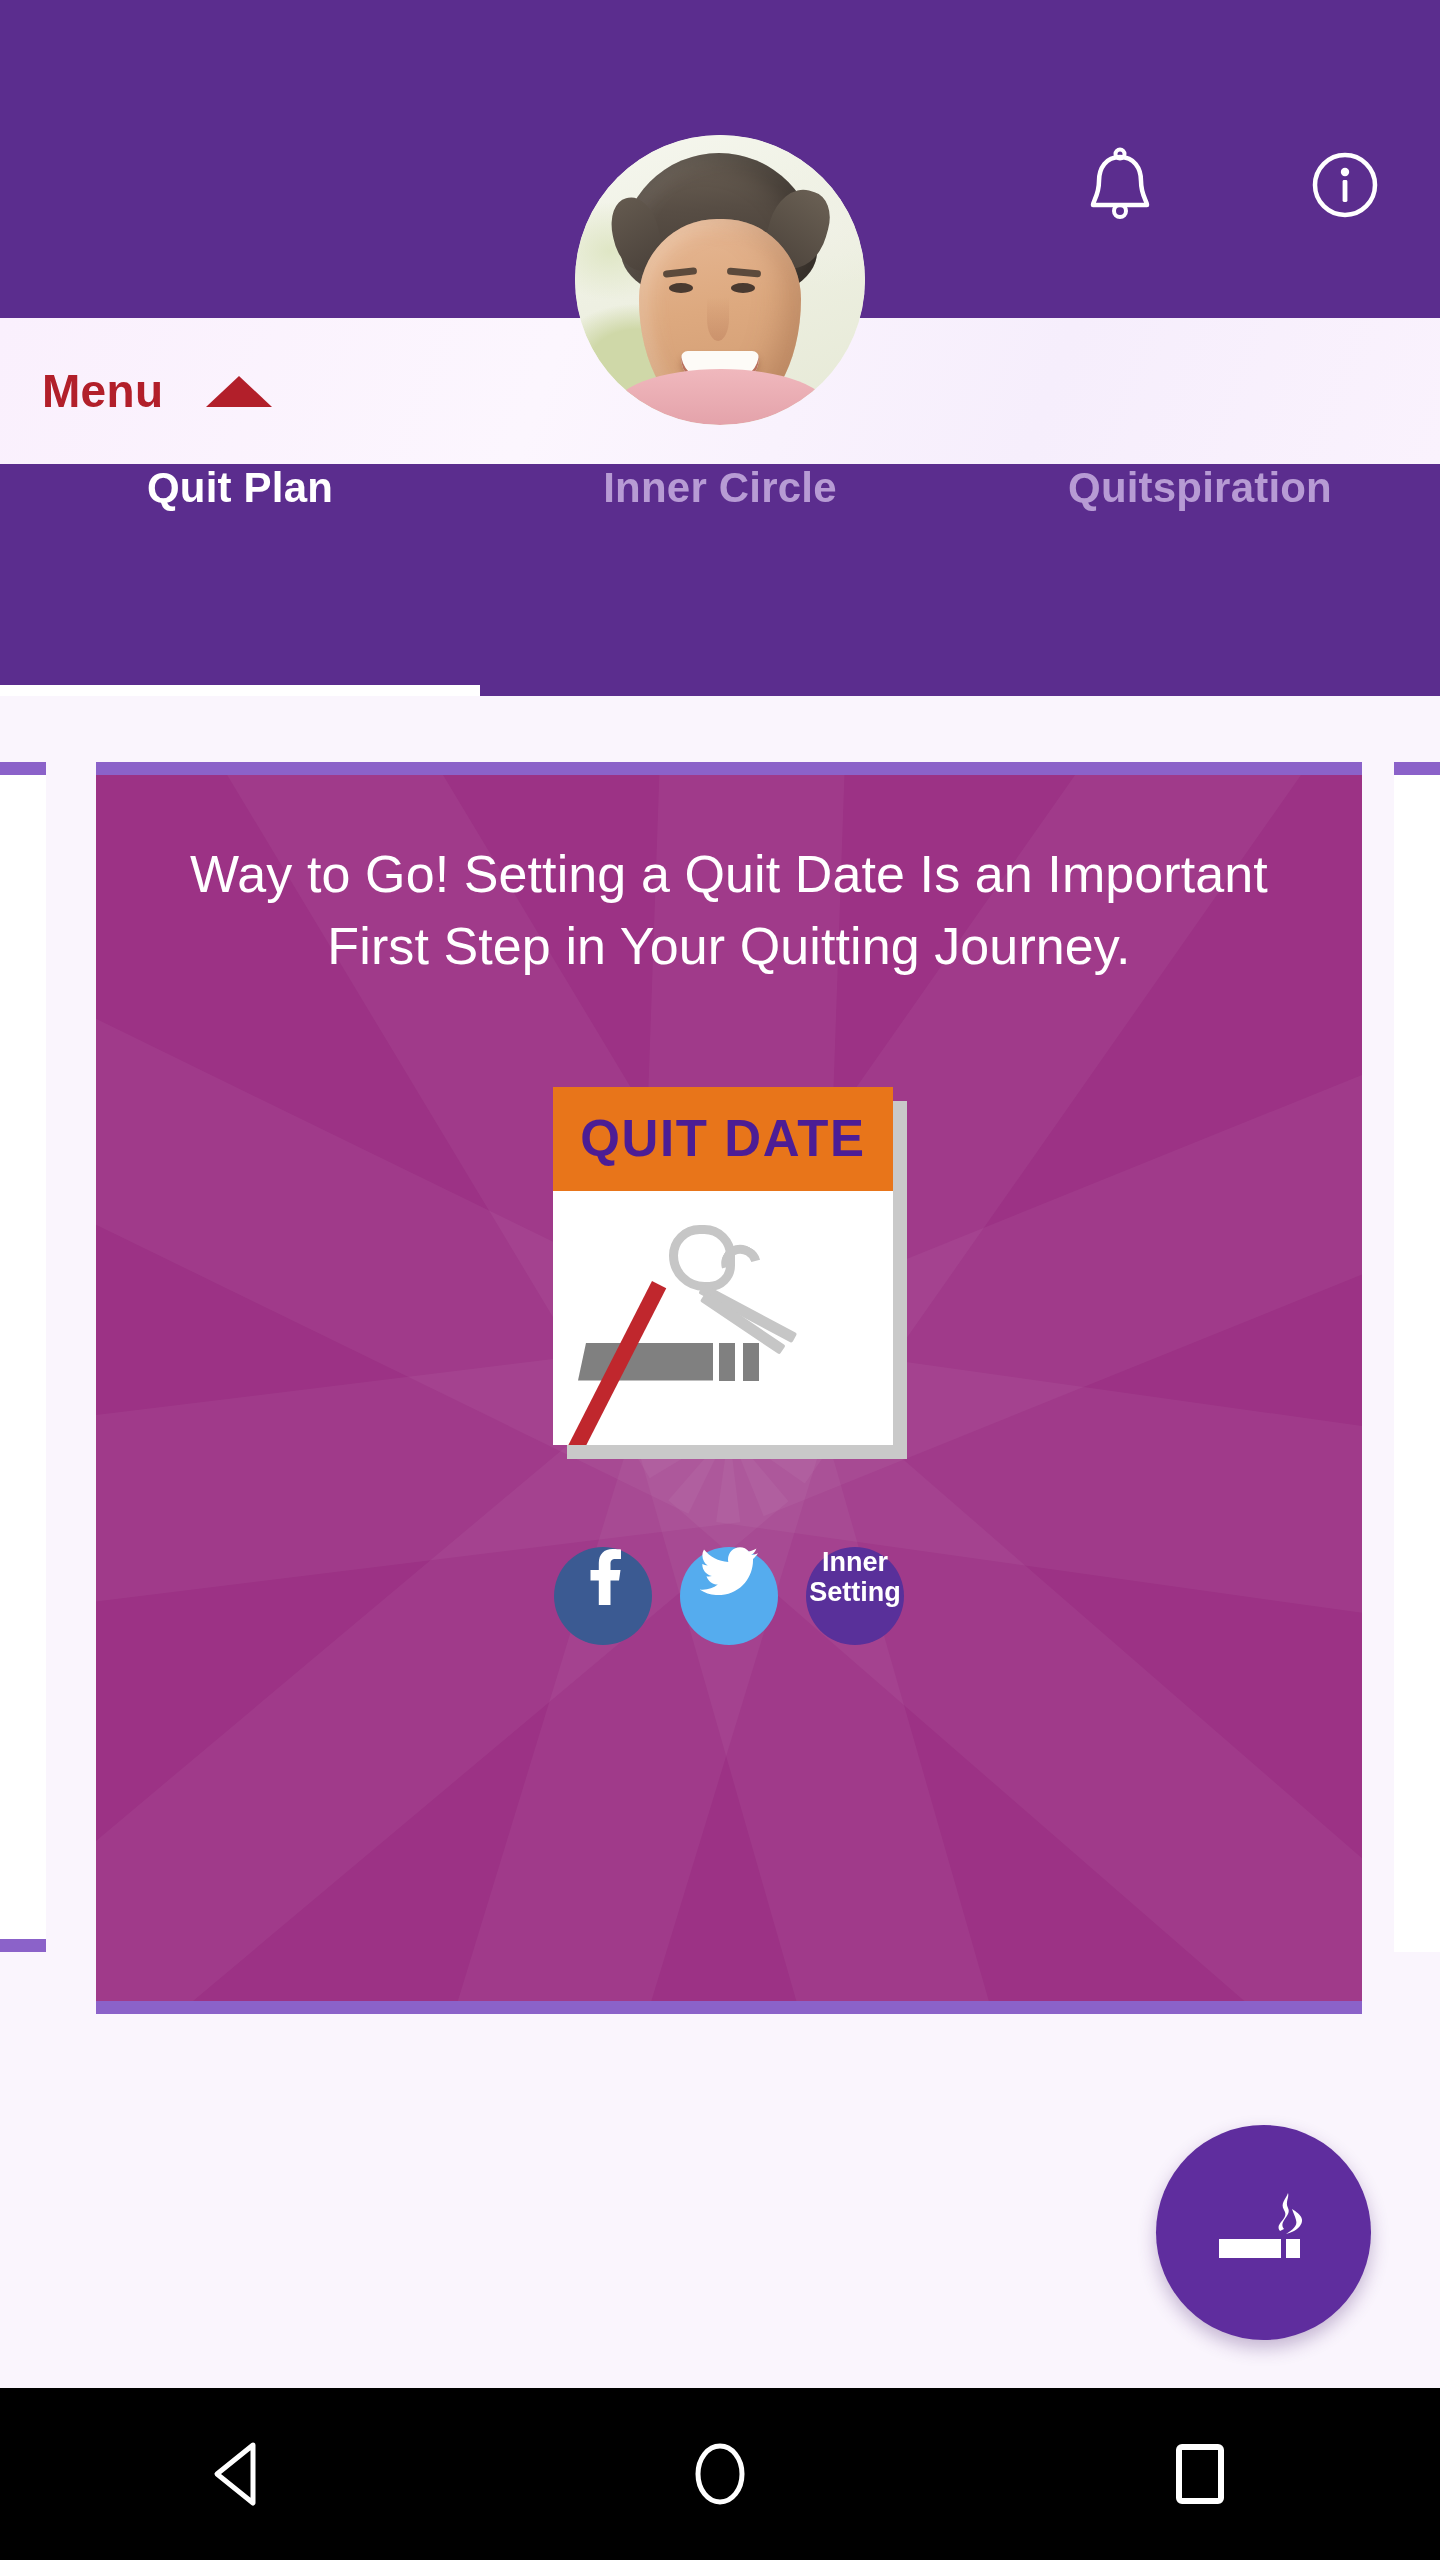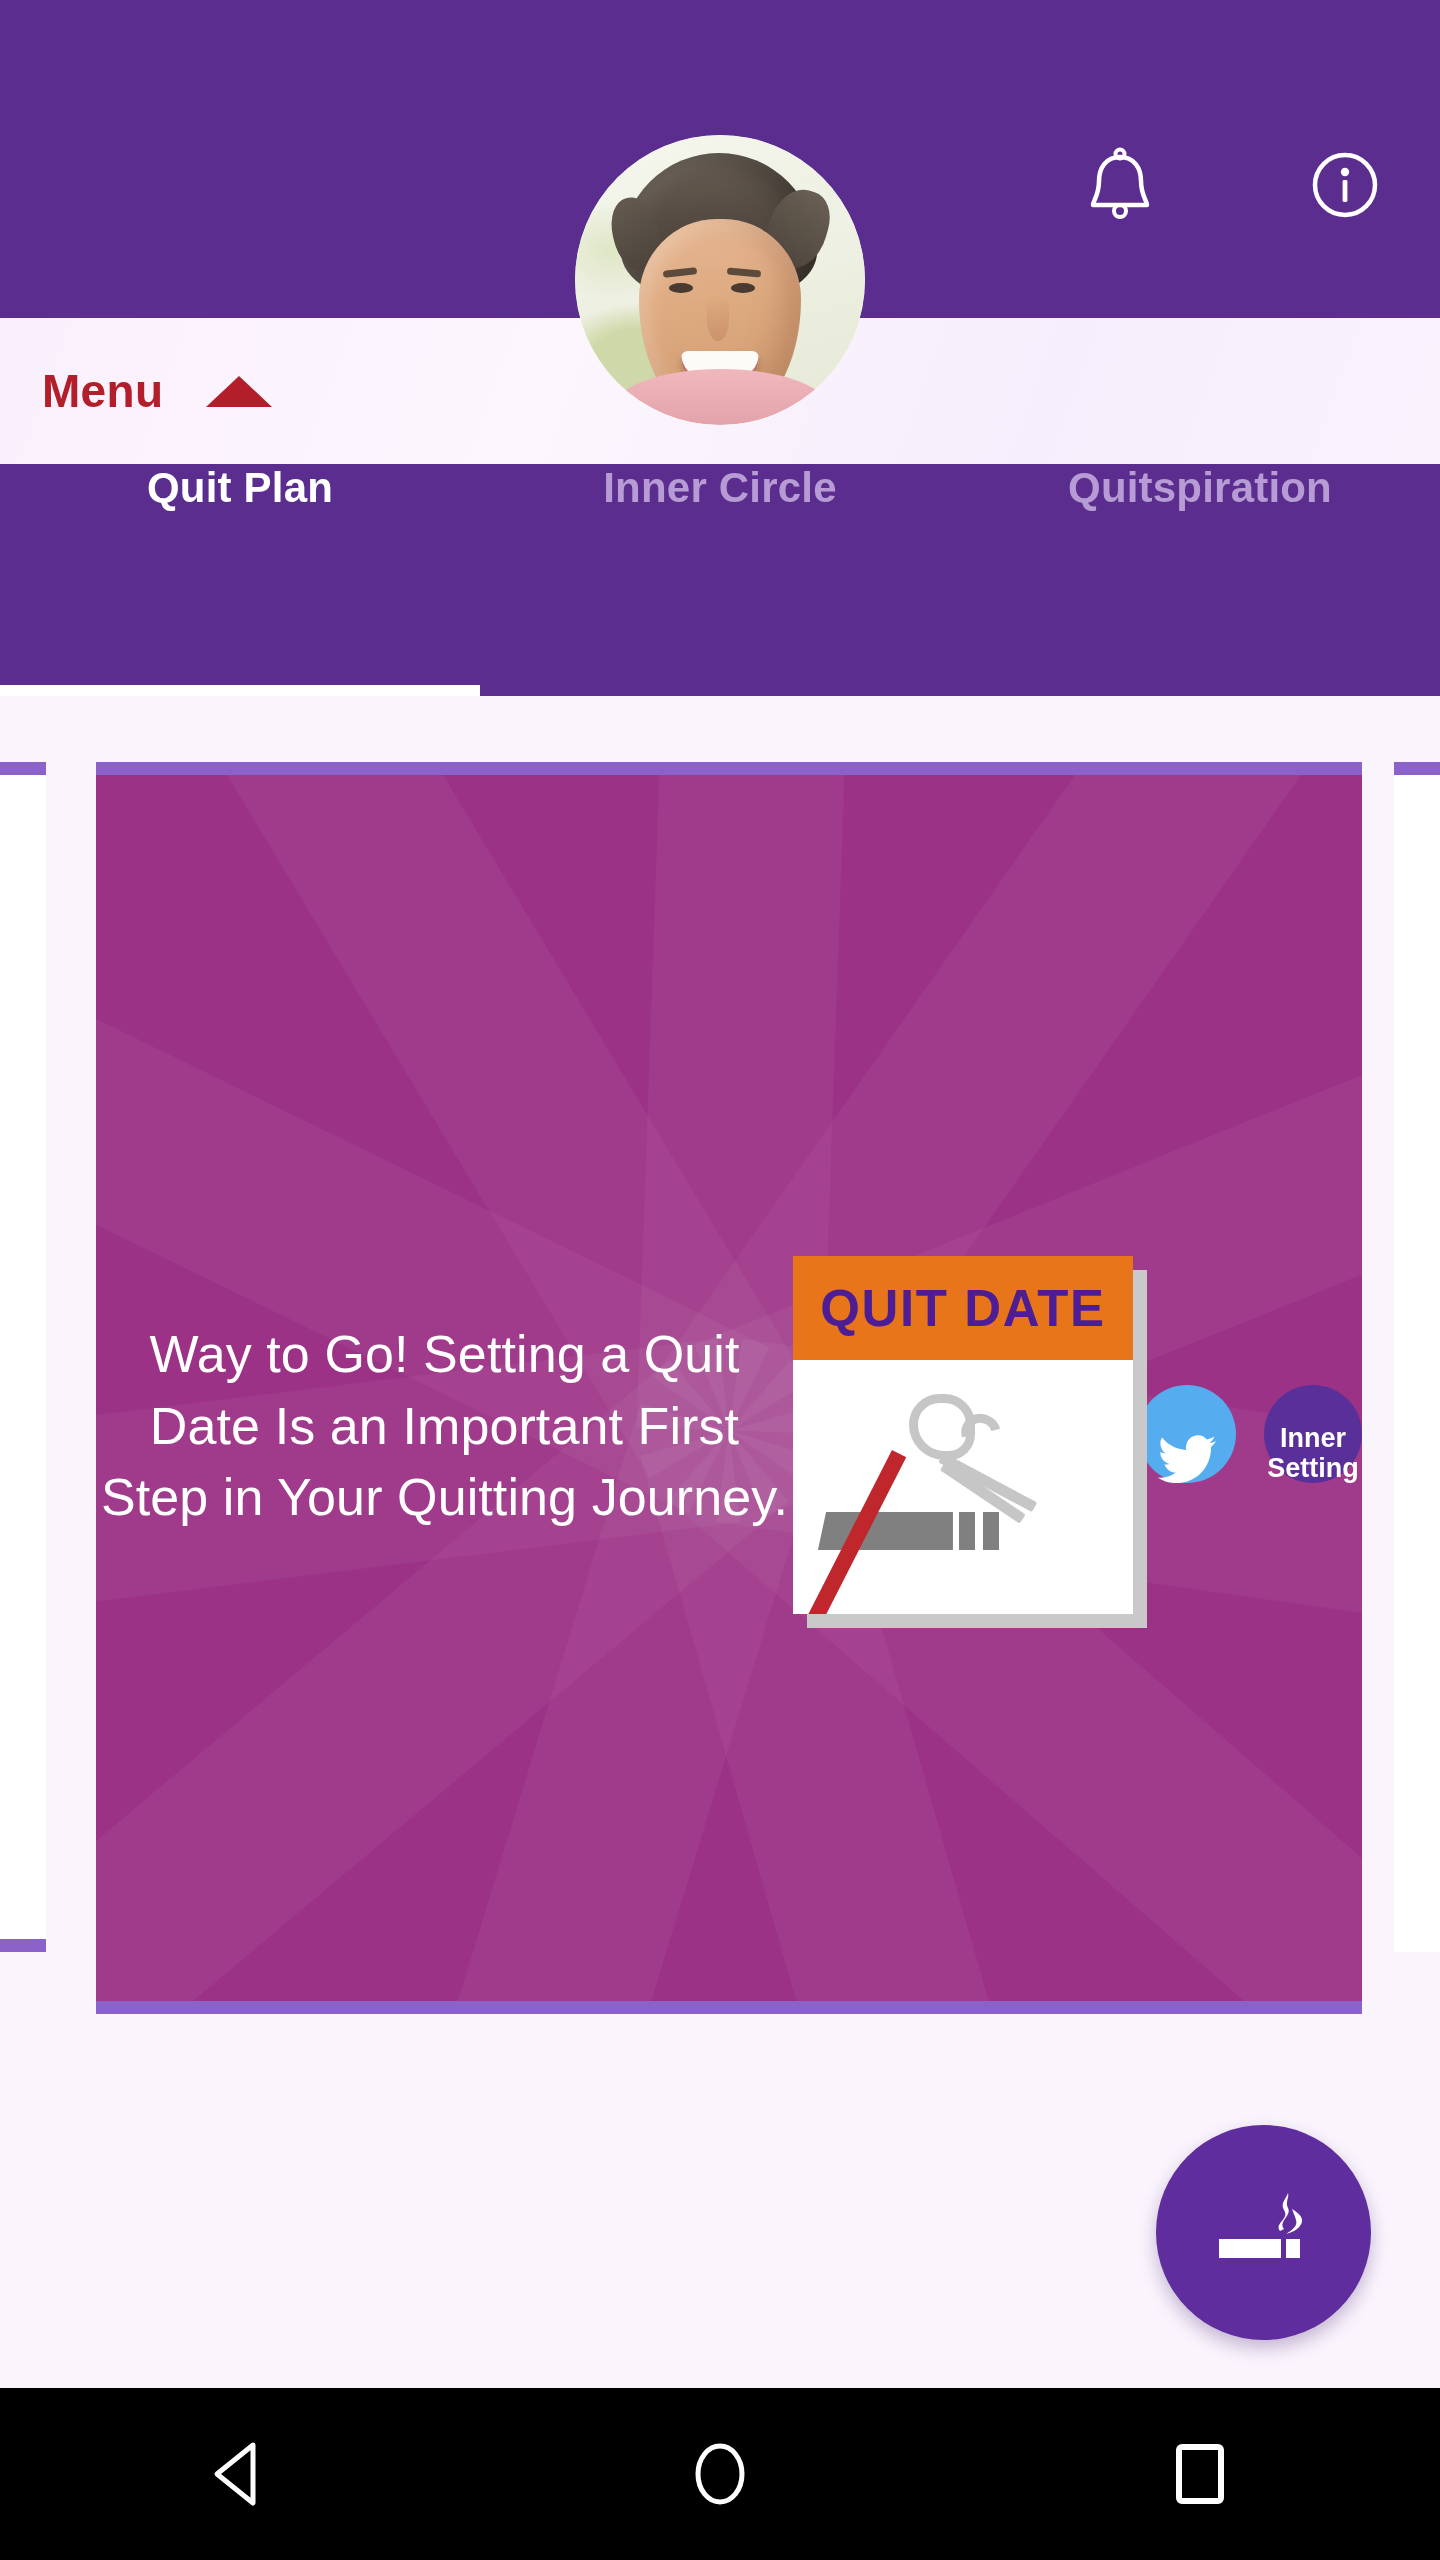--- a/index.html
+++ b/index.html
@@ -214,21 +214,21 @@
     left:50%; top:46%;
     width:1900px; height:185px;
     background:rgba(255,255,255,.045);
     transform-origin:0 50%;
   }
 
   .card-inner {
     position:absolute; inset:0;
     z-index:5;
     display:flex;
-    flex-direction:row;
+    flex-direction:column;
     align-items:center;
   }
   .card-title {
     margin-top:77px;
     width:1120px;
     text-align:center;
     color:#FFFFFF;
     font-size:52px;
     line-height:1.38;
     font-weight:400;
@@ -325,21 +325,21 @@
   
   .social-row {
     margin-top:92px;
     display:flex;
     align-items:center;
     gap:28px;
   }
   .social {
     width:98px; height:98px;
     border-radius:50%;
-    display:flex; align-items:flex-end; justify-content:center;
+    display:flex; align-items:flex-start; justify-content:center;
     flex-shrink:0;
   }
   .social.fb { background:#3B5A92; }
   .social.tw { background:#55ACEE; }
   .social.ic {
     background:#59309A;
     color:#FFFFFF;
     font-size:27px;
     font-weight:700;
     line-height:1.12;

